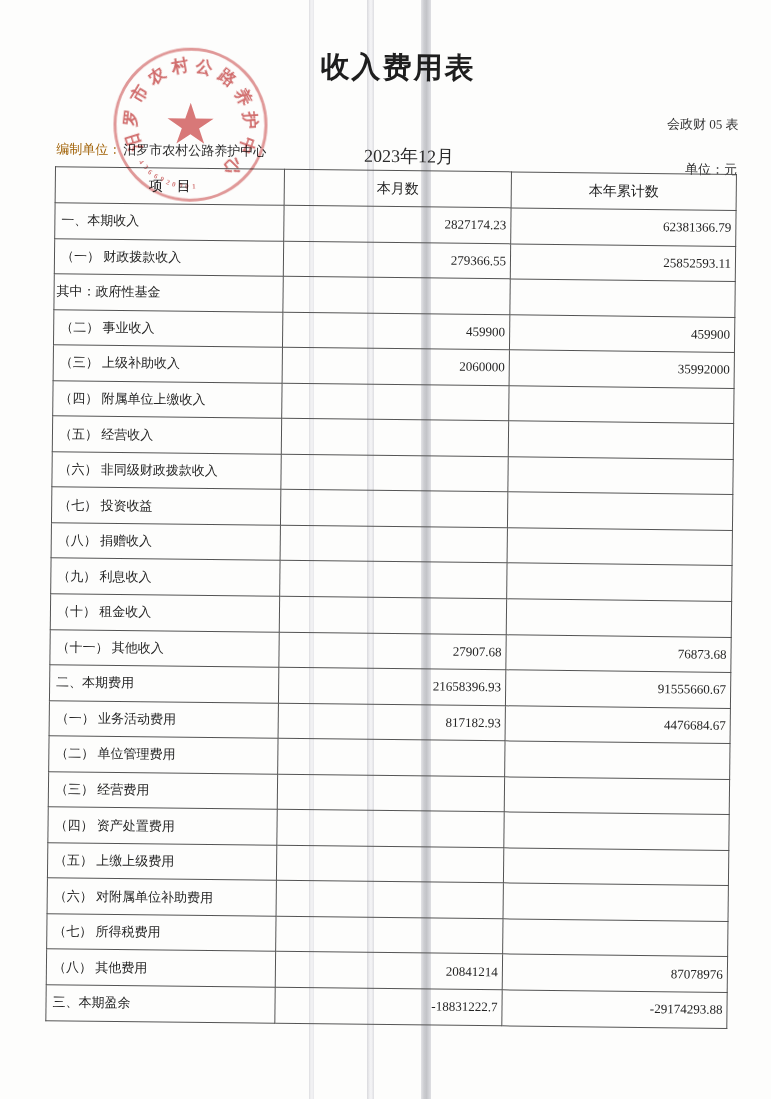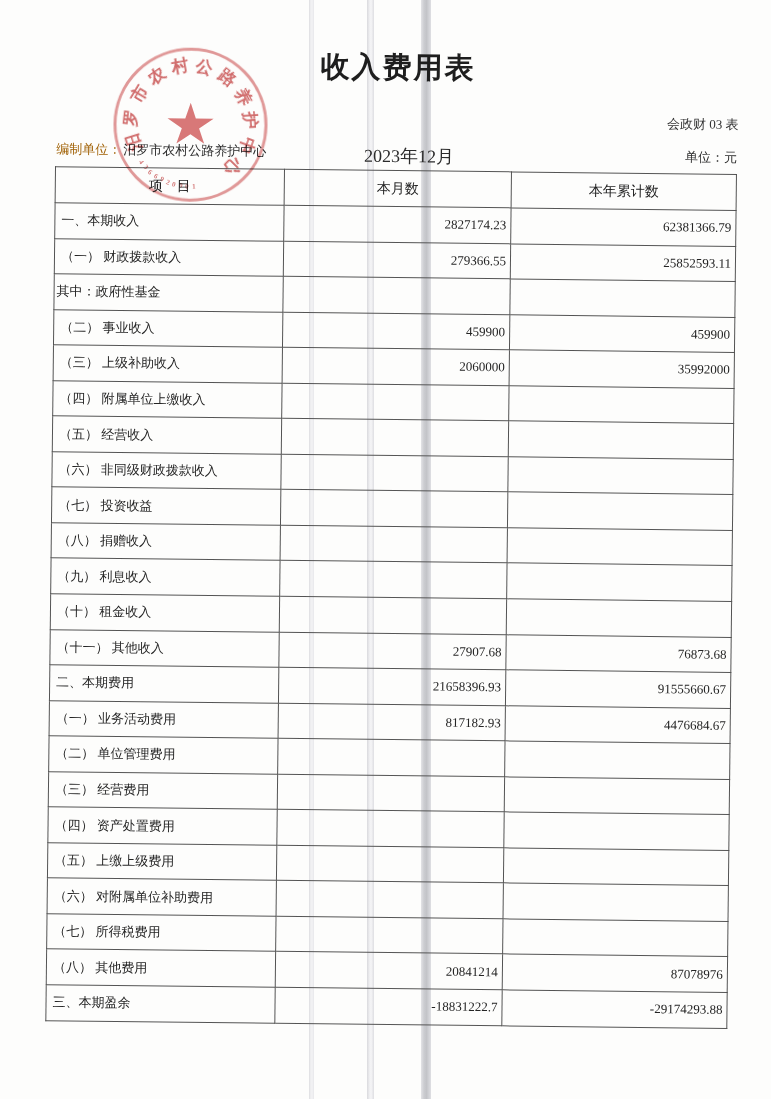--- a/index.html
+++ b/index.html
@@ -21,21 +21,21 @@
   
   .page{position:absolute;inset:0;z-index:1;
     transform:rotate(0.65deg);transform-origin:390px 170px;}
 
   .doc-title{position:absolute;left:0;top:48px;width:794px;text-align:center;
     font-size:29px;font-weight:bold;letter-spacing:2px;color:#1e1e1e;}
   .form-code{position:absolute;right:33px;top:112px;font-size:13px;color:#333;}
   .prepared-label{position:absolute;left:56px;top:144px;font-size:13px;color:#a16207;}
   .prepared-name{position:absolute;left:123px;top:144px;font-size:13px;color:#2b2b2b;}
   .period{position:absolute;left:364px;top:144px;font-size:18px;color:#2b2b2b;}
-  .unit-label{position:absolute;right:34px;top:145px;font-size:13px;color:#2b2b2b;}
+  .unit-label{position:absolute;right:34px;top:157px;font-size:13px;color:#2b2b2b;}
 
   table.sheet{position:absolute;left:55px;top:170px;width:681px;
     border-collapse:collapse;table-layout:fixed;}
   table.sheet th,table.sheet td{border:1px solid #545454;overflow:hidden;
     white-space:nowrap;font-weight:normal;}
   table.sheet thead th{height:33px;font-size:14px;text-align:center;
     vertical-align:middle;color:#222;}
   table.sheet tbody tr{height:35.56px;}
   td.c-label{font-size:13px;padding-left:6px;vertical-align:middle;color:#242424;}
   td.c-label.tight{padding-left:2px;}
@@ -60,21 +60,21 @@
 <body>
 
 <div class="streak streak-1"></div>
 <div class="streak streak-2"></div>
 <div class="streak streak-3"></div>
 
 <div class="page">
 
   <div class="doc-title">收入费用表</div>
 
-  <div class="form-code">会政财 03 表</div>
+  <div class="form-code">会政财 05 表</div>
 
   <div class="prepared-label">编制单位：</div>
   <div class="prepared-name">汨罗市农村公路养护中心</div>
 
   <div class="period">2023年12月</div>
 
   <div class="unit-label">单位：元</div>
 
   <table class="sheet">
     <colgroup>

